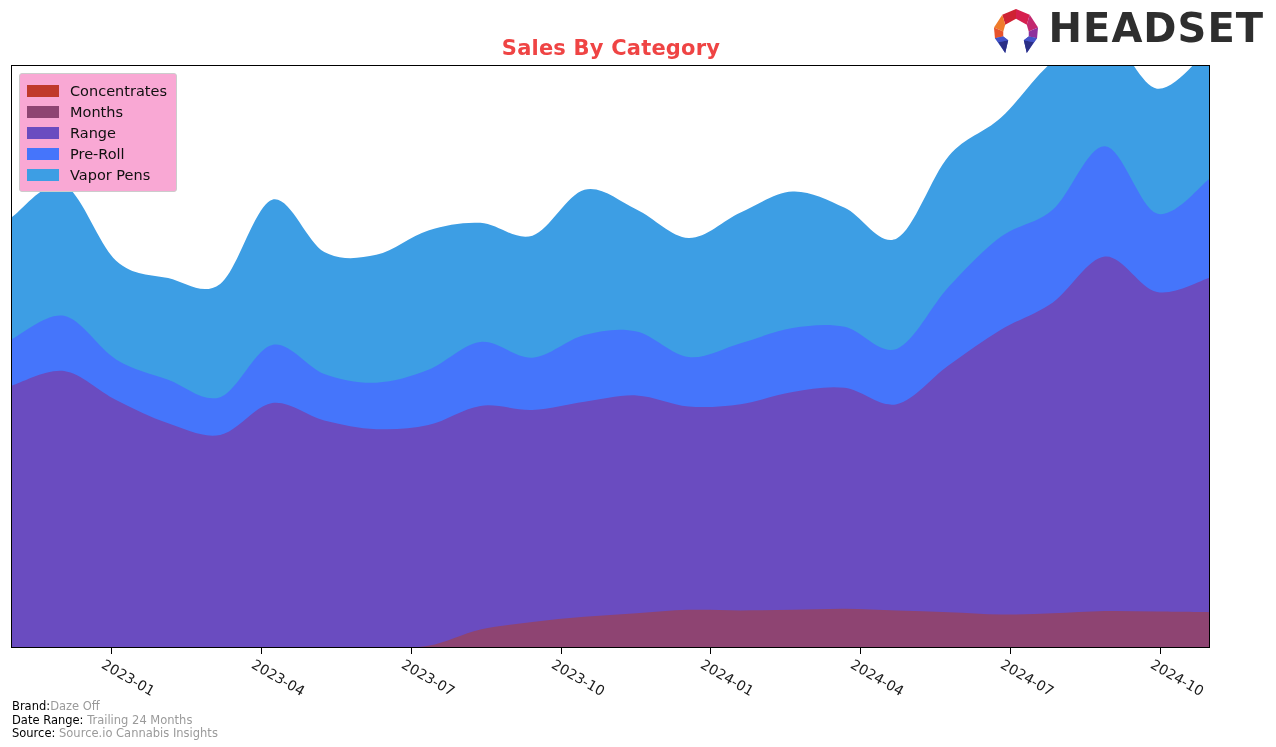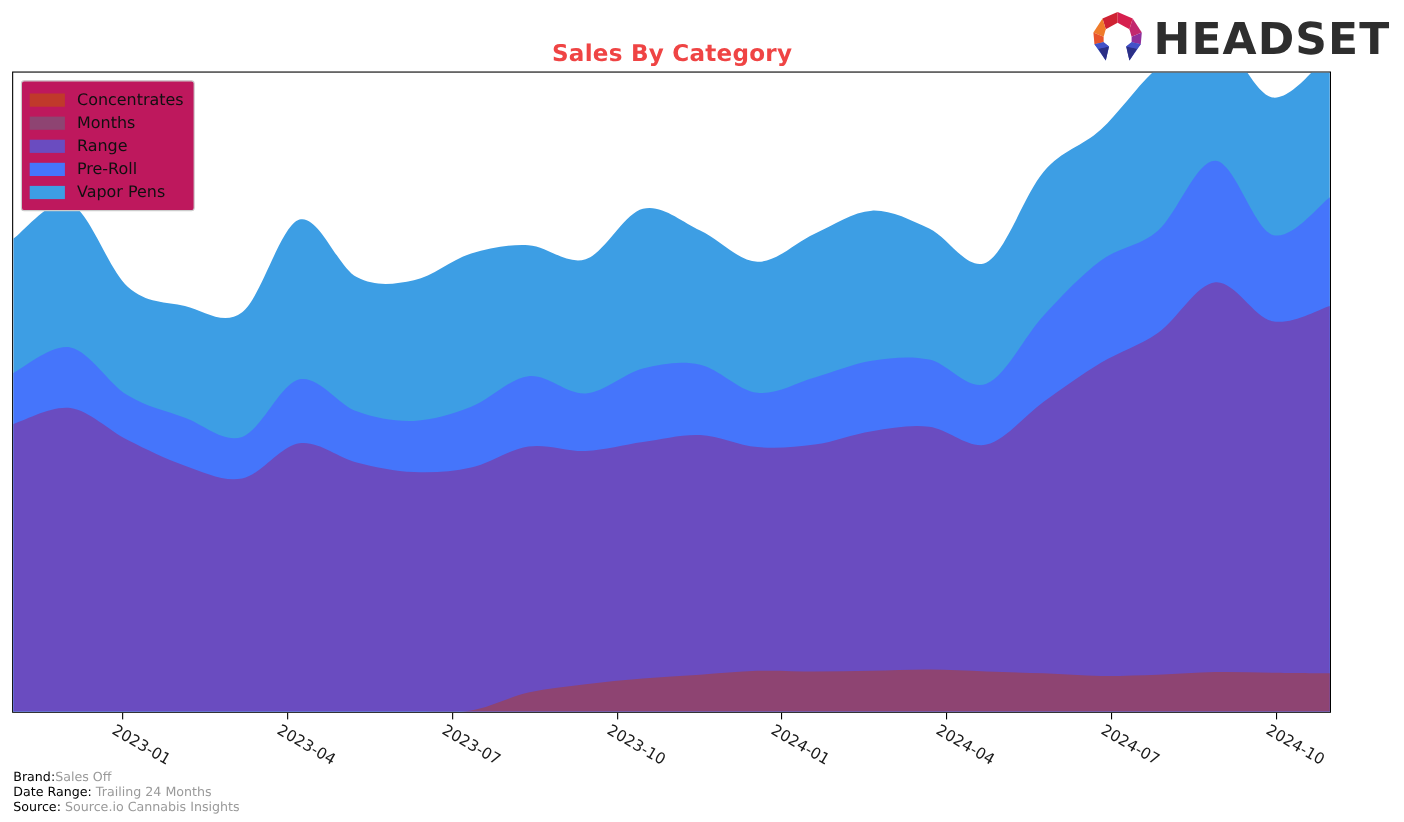--- a/index.html
+++ b/index.html
@@ -29,21 +29,21 @@
     letter-spacing: 0.2px;
     color: #ef4444;
   }
 
   #brand-logo {
     position: absolute;
     right: 12px;
     top: 8px;
     height: 48px;
     display: flex;
-    align-items: flex-end;
+    align-items: flex-start;
     gap: 8px;
   }
   #brand-logo .logo-mark {
     width: 50px;
     height: 46px;
     display: block;
   }
   #brand-logo .logo-word {
     font-size: 40px;
     font-weight: bold;
@@ -71,21 +71,21 @@
     width: 100%;
     height: 100%;
     display: block;
   }
 
   
   #legend {
     position: absolute;
     left: 7px;
     top: 7px;
-    background: #be185d;
+    background: #f9a8d4;
     border: 1px solid #cccccc;
     border-radius: 3px;
     padding: 6px 9px 6px 7px;
     z-index: 5;
   }
   #legend .legend-row {
     display: flex;
     align-items: center;
     height: 21px;
   }
@@ -205,21 +205,21 @@
     <div class="x-tick-mark" style="left: 860.252px;"></div>
     <div class="x-tick-label" style="left: 856.252px;">2024-04</div>
     <div class="x-tick-mark" style="left: 1010.13px;"></div>
     <div class="x-tick-label" style="left: 1006.13px;">2024-07</div>
     <div class="x-tick-mark" style="left: 1160px;"></div>
     <div class="x-tick-label" style="left: 1156px;">2024-10</div>
   </div>
 
 <div id="footer">
   <div class="f-row">
-    <span class="f-key">Brand:</span><span class="f-val">Sales Off</span>
+    <span class="f-key">Brand:</span><span class="f-val">Daze Off</span>
   </div>
   <div class="f-row">
     <span class="f-key">Date Range:</span>
     <span class="f-val">Trailing 24 Months</span>
   </div>
   <div class="f-row">
     <span class="f-key">Source:</span>
     <span class="f-val">Source.io Cannabis Insights</span>
   </div>
 </div>

